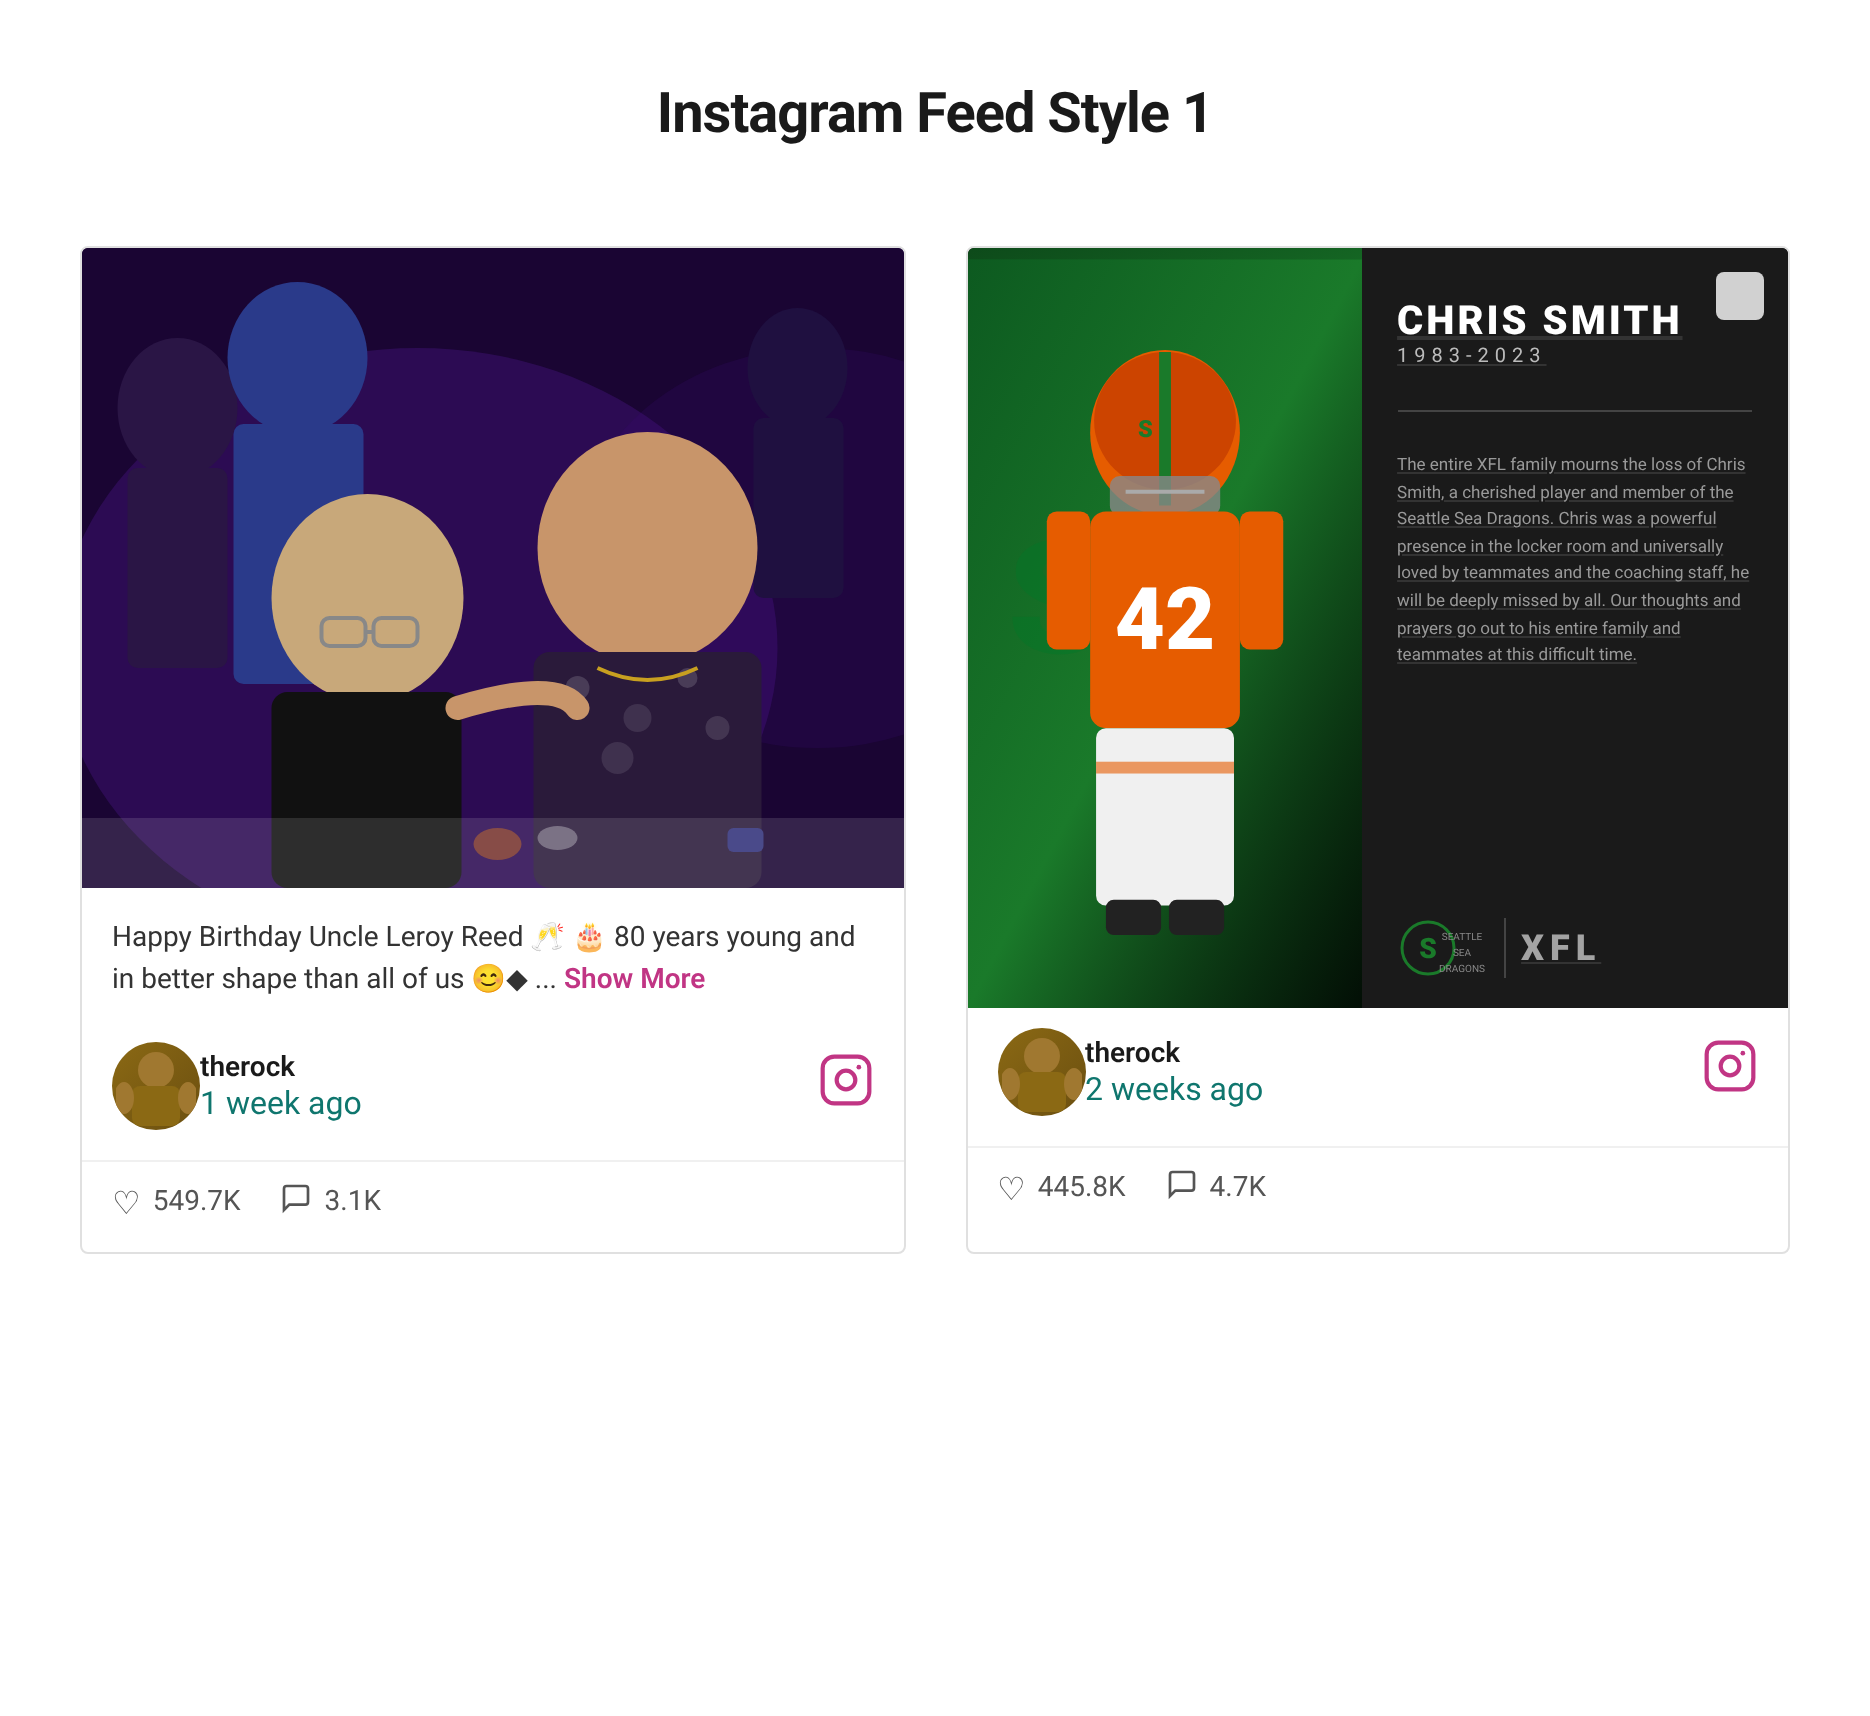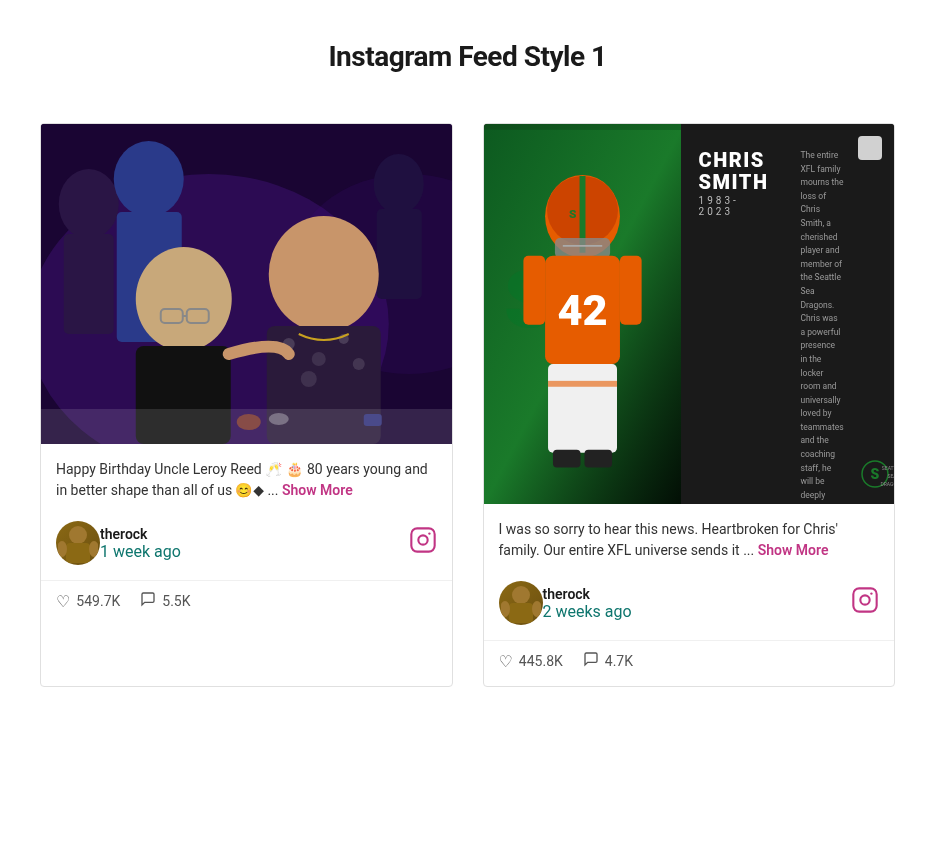--- a/index.html
+++ b/index.html
@@ -166,21 +166,23 @@
       background: linear-gradient(160deg, #0d4a1a 0%, #1a7a2a 30%, #0d4a1a 60%, #000 100%);
       position: relative;
       overflow: hidden;
     }
 
     .xfl-right {
       width: 52%;
       background: #1a1a1a;
       padding: 25px 18px 15px;
       display: flex;
+      flex-direction: column;
       gap: 16px;
+      text-decoration: underline;
     }
 
     .memorial-name {
       font-size: 20px;
       font-weight: 900;
       color: #fff;
       letter-spacing: 1.5px;
       line-height: 1.1;
     }
 
@@ -218,23 +220,23 @@
       gap: 2px;
     }
 
     .divider-v {
       width: 1px;
       height: 30px;
       background: #444;
     }
 
     .xfl-wordmark {
-      font-size: 24px;
+      font-size: 18px;
       font-weight: 900;
-      color: #eab308;
+      color: #a3a3a3;
       letter-spacing: 3px;
     }
 
     
     .post-checkbox {
       position: absolute;
       top: 12px;
       right: 12px;
       width: 24px;
       height: 24px;
@@ -348,21 +350,21 @@
         <div class="stat-item">
           <span class="stat-icon">♡</span>
           <span>549.7K</span>
         </div>
         <div class="stat-item">
           <span class="stat-icon">
             <svg viewBox="0 0 24 24" width="16" height="16" fill="none" stroke="#555" stroke-width="2">
               <path d="M21 15a2 2 0 0 1-2 2H7l-4 4V5a2 2 0 0 1 2-2h14a2 2 0 0 1 2 2z"></path>
             </svg>
           </span>
-          <span>5.5K</span>
+          <span>3.1K</span>
         </div>
       </div>
     </div>
 
     <div class="post-card">
       <div class="post-image-container">
         <div class="post-checkbox"></div>
         <div class="photo-scene-2">
 
           <div class="xfl-left">
@@ -425,24 +427,20 @@
                   <text x="32" y="27" text-anchor="middle" font-size="5" fill="#888">DRAGONS</text>
                 </svg>
               </div>
               <div class="divider-v"></div>
               <div class="xfl-wordmark">XFL</div>
             </div>
           </div>
         </div>
       </div>
 
-      <div class="post-caption">
-        <span>I was so sorry to hear this news. Heartbroken for Chris' family. Our entire XFL universe sends it ...</span>
-        <a href="#" class="show-more-link">Show More</a>
-      </div>
 
       <div class="post-author-row">
         <div class="author-info">
           <div class="author-avatar rock-avatar">
             <svg class="rock-body-svg" viewBox="0 0 40 40">
               <circle cx="20" cy="12" r="9" fill="#a07830"></circle>
               <rect x="8" y="20" width="24" height="20" rx="4" fill="#8B6914"></rect>
               <ellipse cx="4" cy="26" rx="5" ry="8" fill="#a07830"></ellipse>
               <ellipse cx="36" cy="26" rx="5" ry="8" fill="#a07830"></ellipse>
             </svg>

